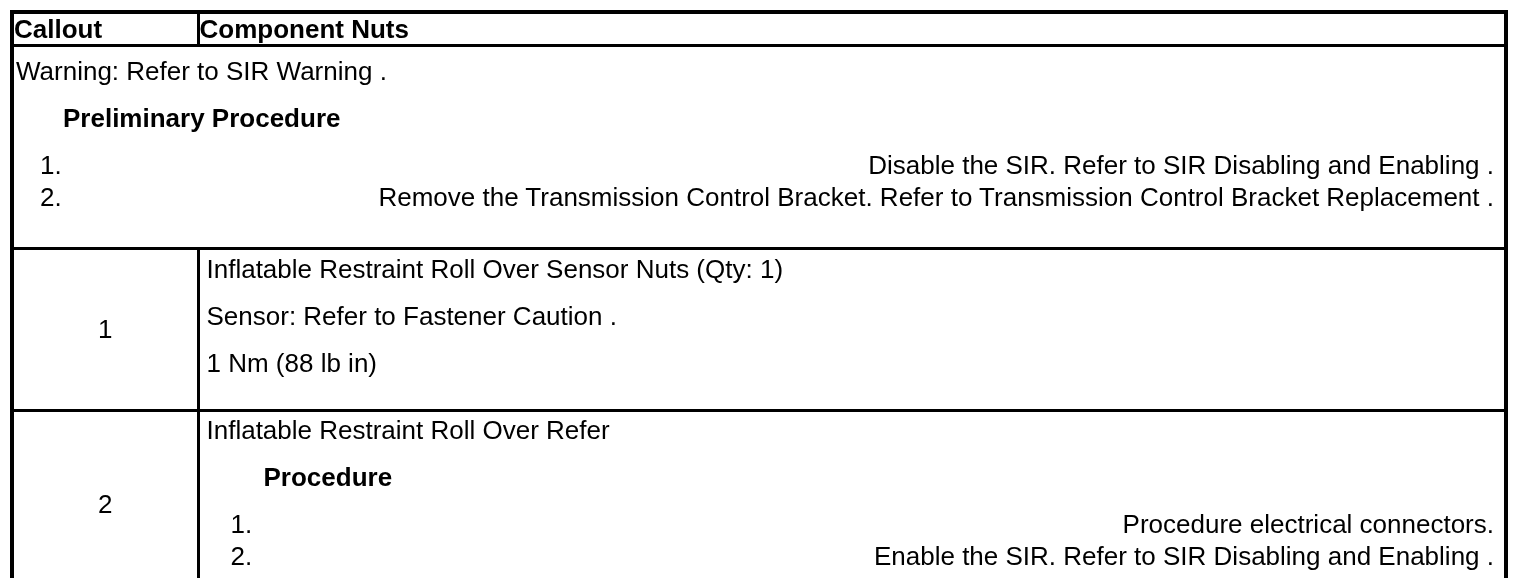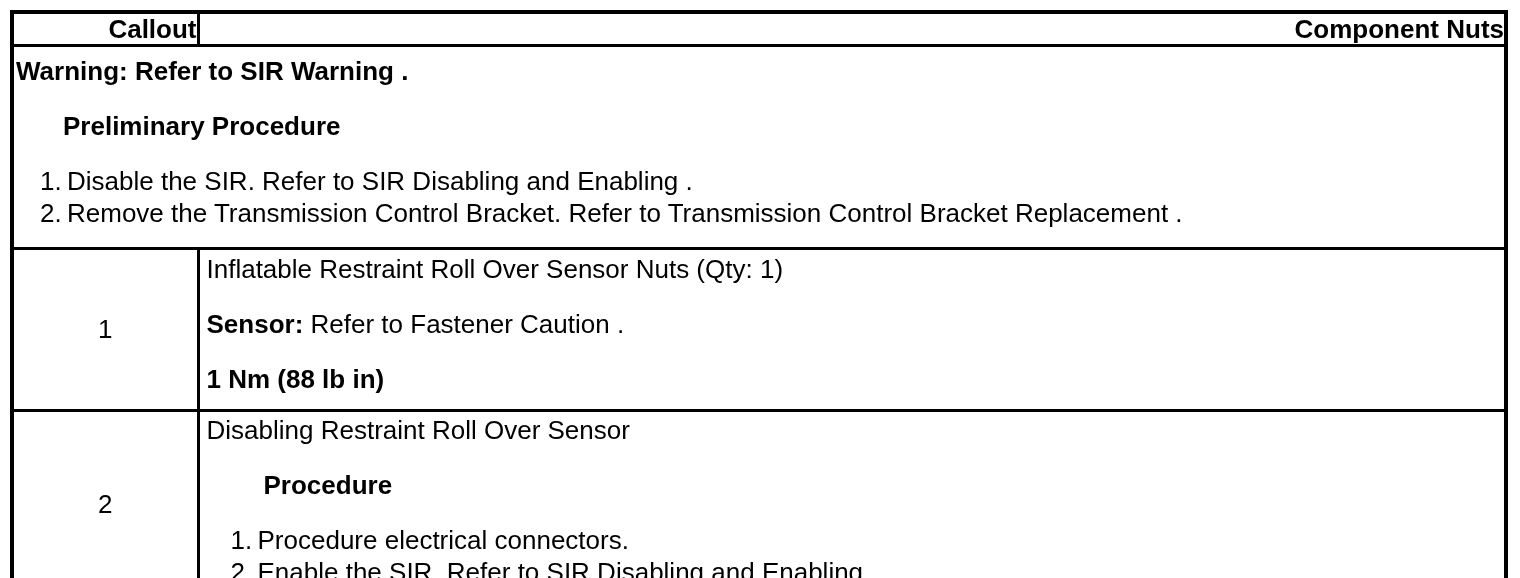--- a/index.html
+++ b/index.html
@@ -29,60 +29,60 @@
   .callout-table th,
   .callout-table td {
     border: 3px solid #000000;
     padding: 0;
     vertical-align: top;
     font-size: 26px;
   }
   col.col-callout { width: 186px; }
   .callout-table th {
     height: 30px;
-    text-align: right;
+    text-align: left;
     vertical-align: middle;
     font-weight: bold;
     line-height: 28px;
   }
   td.callout-cell {
     text-align: center;
     vertical-align: middle;
     font-weight: normal;
   }
   td.warning-cell {
     height: 187px;
     padding: 8px 10px 5px 2px;
   }
   td.comp-cell {
     padding: 3px 10px 5px 7px;
   }
   tr.row-1 td { height: 151px; }
   tr.row-2 td { height: 177px; }
   tr.row-2 td.comp-cell { padding-top: 2px; }
   .ln { line-height: 32px; }
-  .gap { margin-top: 23px; }
-  .bold { font-weight: bold; }
+  .gap { margin-top: 15px; }
+  .bold { font-weight: normal; }
   .prelim-heading {
     margin-left: 47px;
     font-weight: bold;
   }
   .proc-heading {
     margin-left: 57px;
     font-weight: bold;
   }
   .step {
     display: flex;
     line-height: 32px;
   }
   .step-num {
     flex: 0 0 27px;
     margin-left: 24px;
   }
-  .step-text { flex: 1 1 auto; }
+  .step-text { flex: 1 1 auto; text-align: right; }
 </style>
 </head>
 <body>
 
 <div class="table-wrap">
   <table class="callout-table">
     <colgroup>
       <col class="col-callout">
       <col class="col-component">
     </colgroup>
@@ -113,21 +113,21 @@
         <div class="ln">Inflatable Restraint Roll Over Sensor Nuts (Qty: 1)</div>
         <div class="ln gap">
           <span class="bold">Sensor:</span><span> Refer to Fastener Caution .</span>
         </div>
         <div class="ln gap bold">1 Nm (88 lb in)</div>
       </td>
     </tr>
     <tr class="row-2">
       <td class="callout-cell">2</td>
       <td class="comp-cell">
-        <div class="ln">Disabling Restraint Roll Over Sensor</div>
+        <div class="ln">Inflatable Restraint Roll Over Refer</div>
         <div class="ln gap proc-heading">Procedure</div>
         <div class="gap">
           <div class="step">
             <span class="step-num">1.</span>
             <span class="step-text">Procedure electrical connectors.</span>
           </div>
           <div class="step">
             <span class="step-num">2.</span>
             <span class="step-text">Enable the SIR. Refer to SIR Disabling and Enabling .</span>
           </div>

